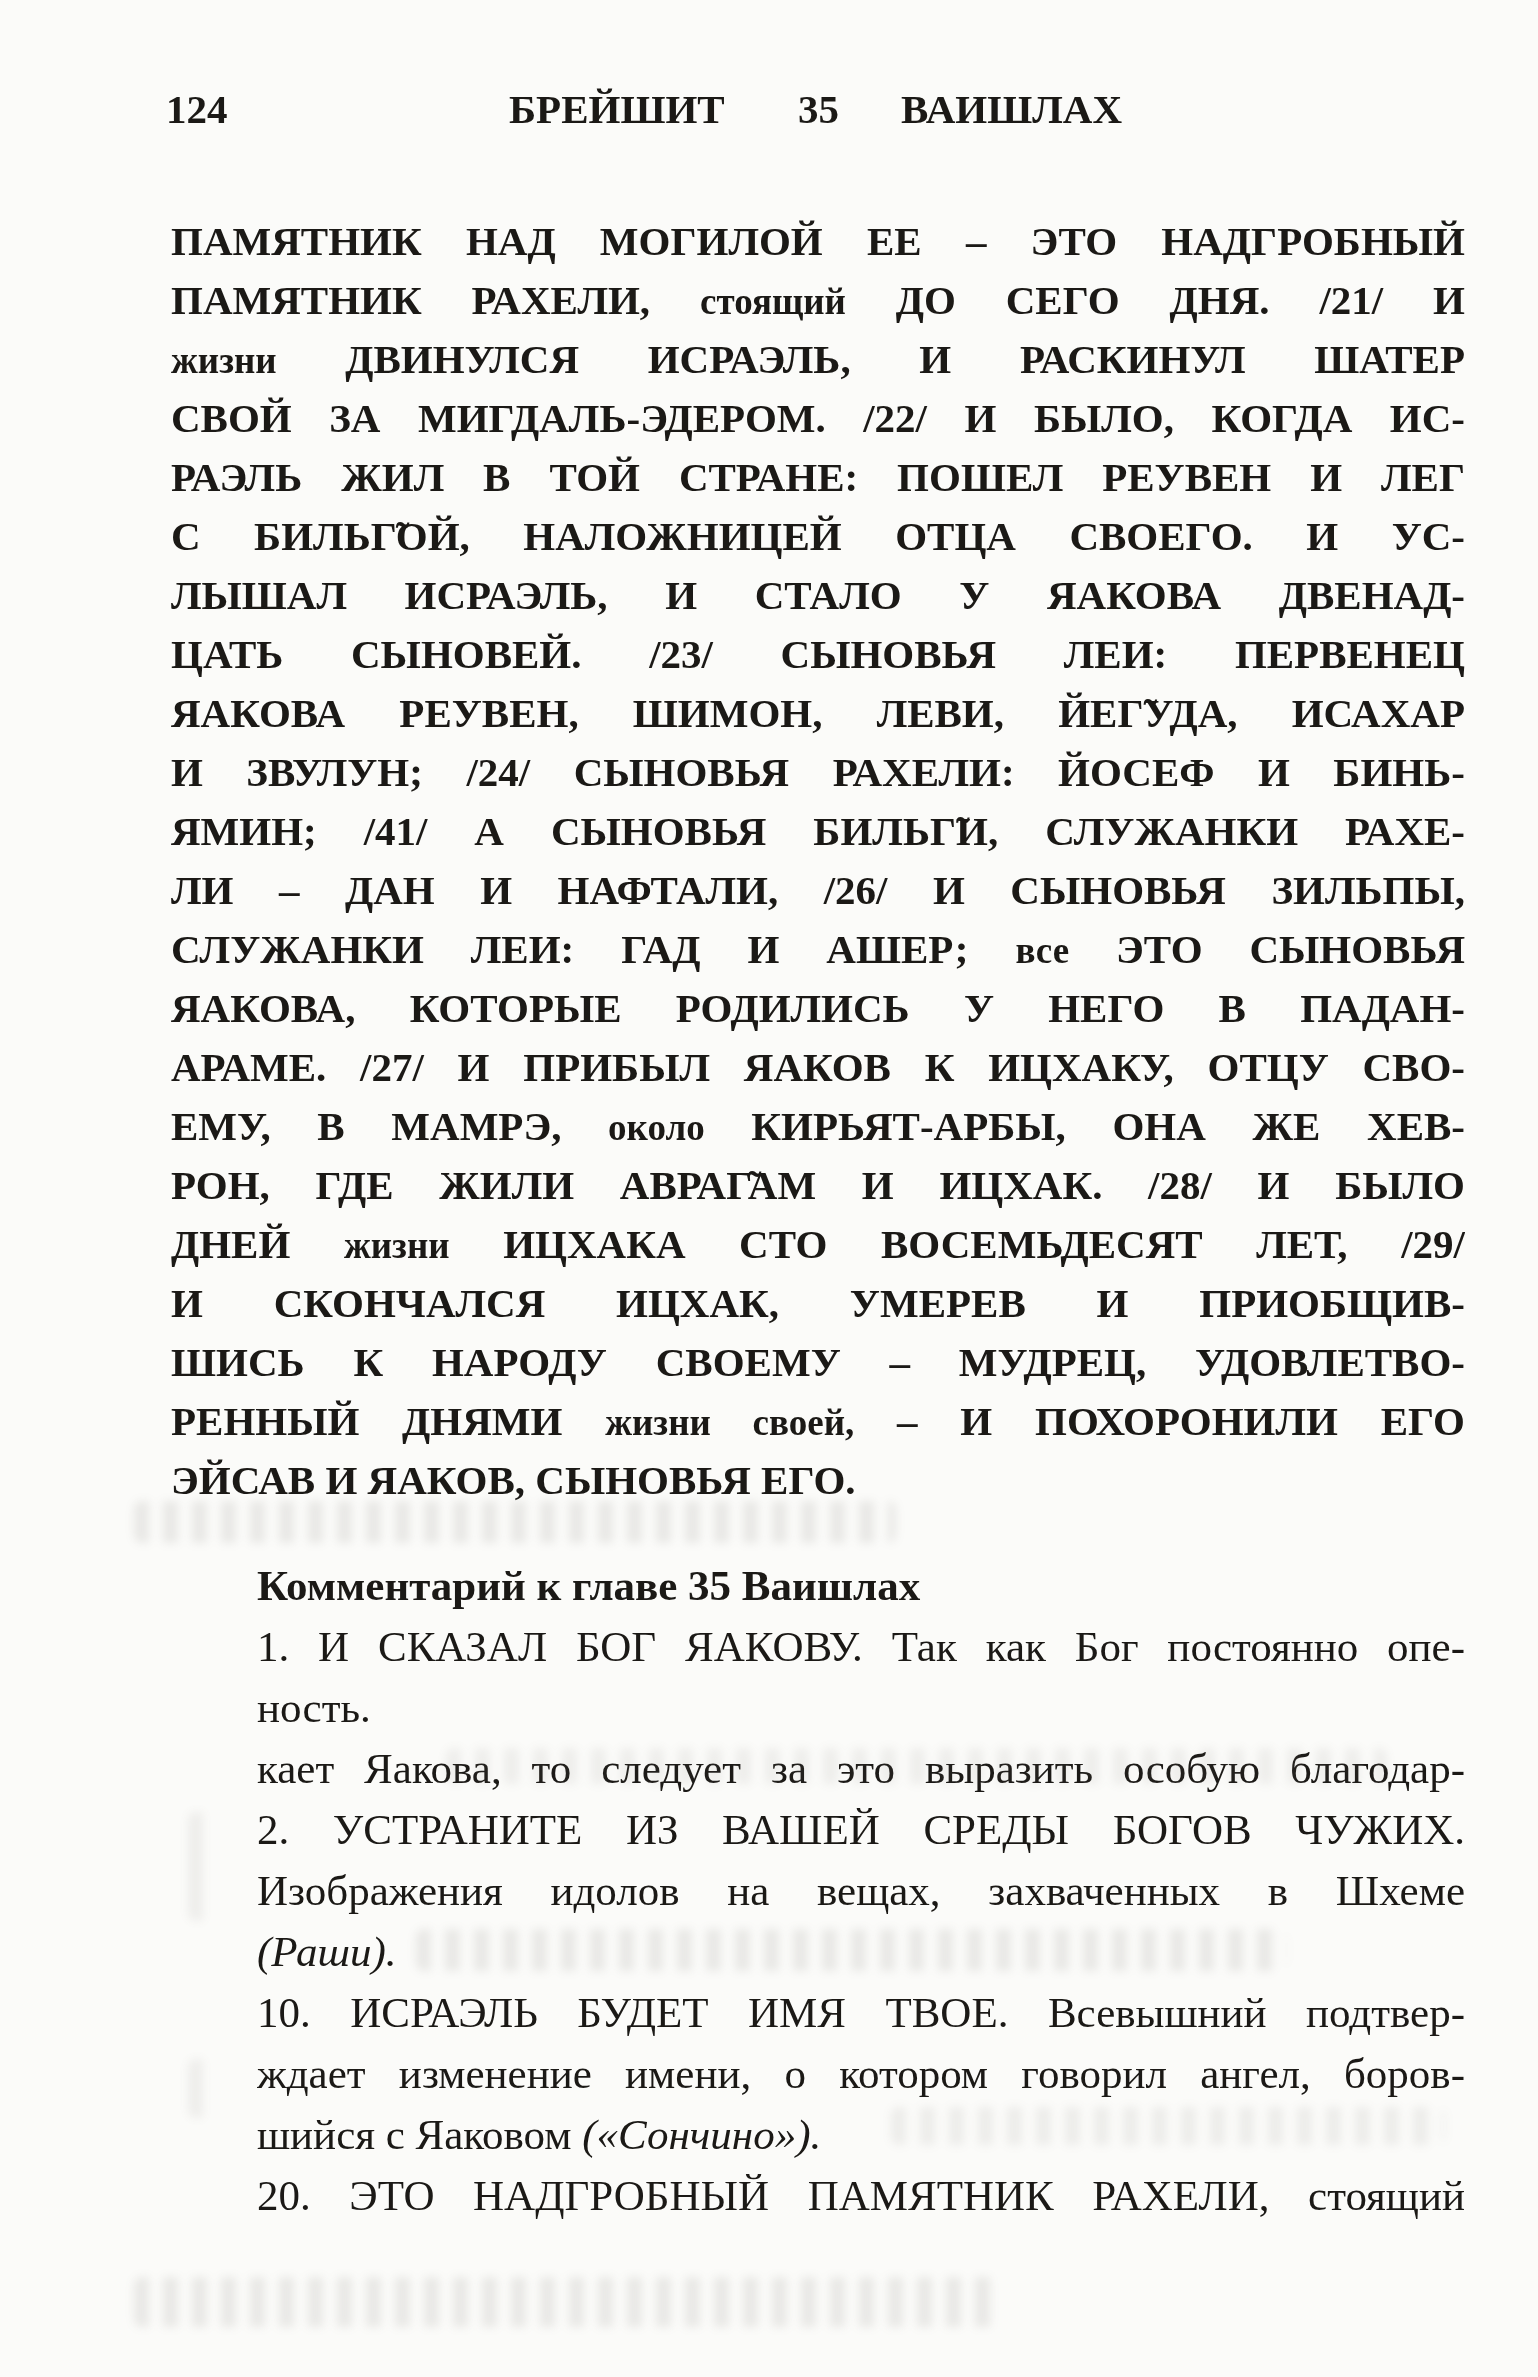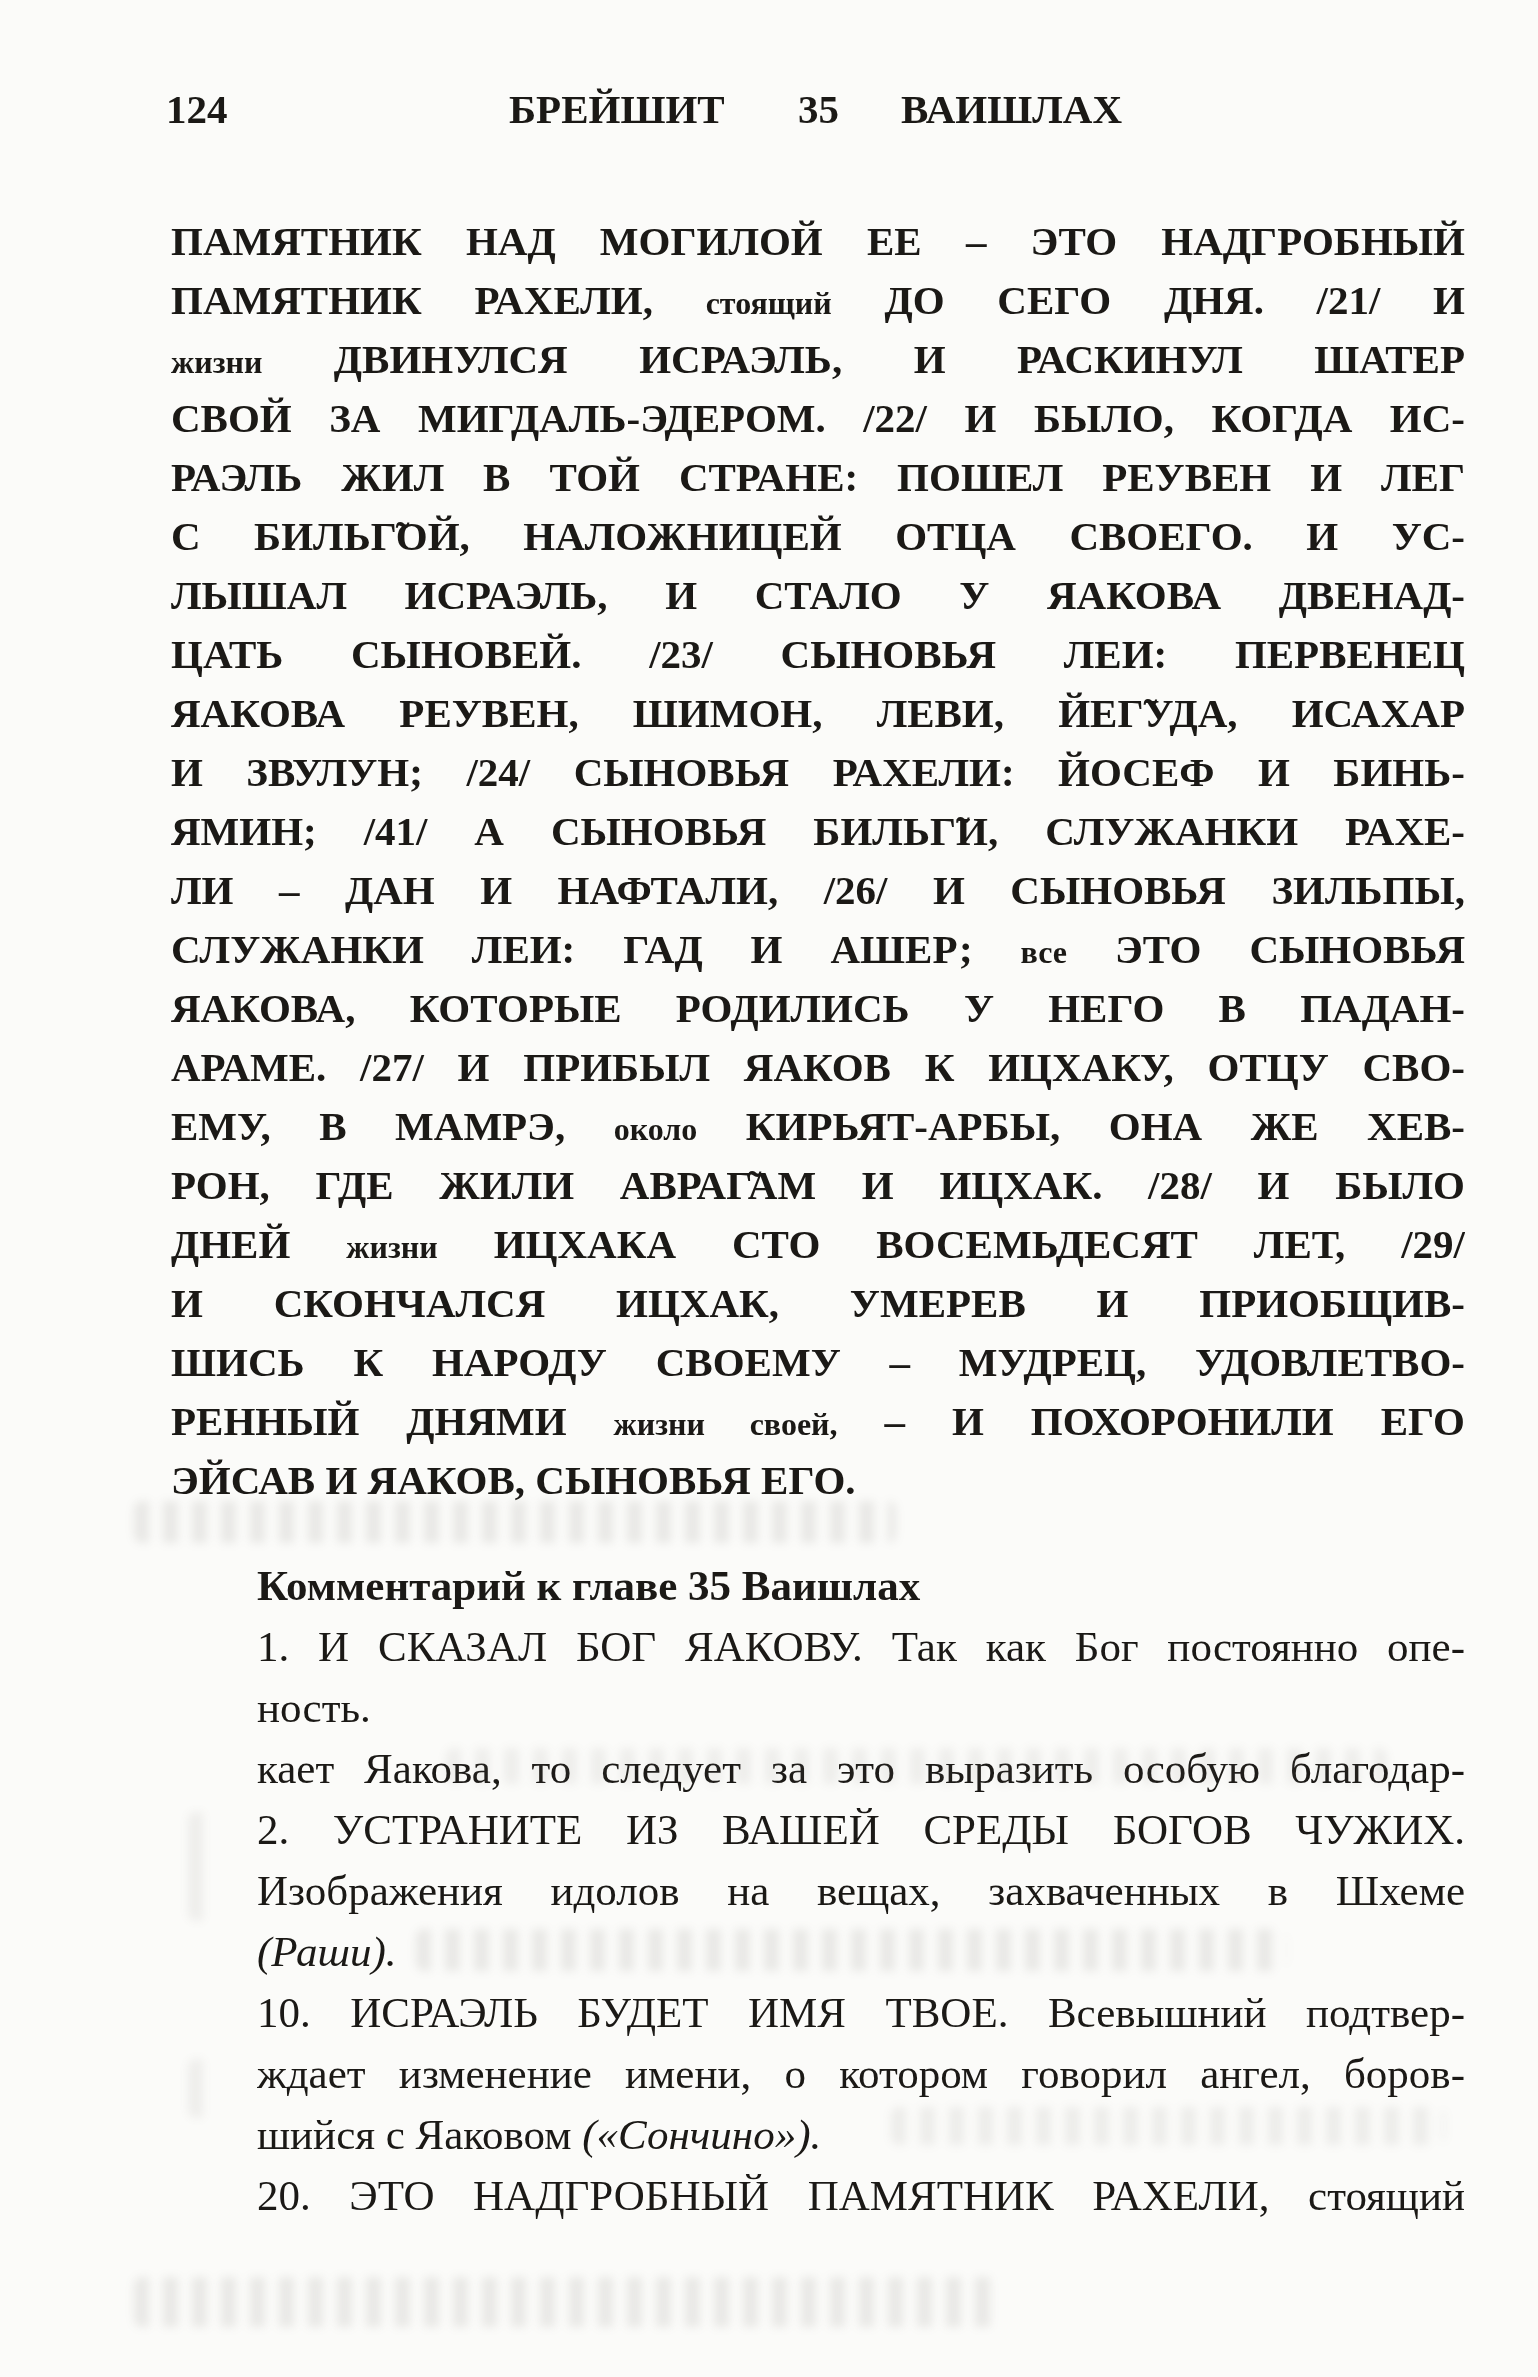--- a/index.html
+++ b/index.html
@@ -26,21 +26,21 @@
   .h-portion{left:901px;}
 
   
   .torah{position:absolute;left:171px;top:187px;width:1294px;margin-top:25px;}
   .tl{
     height:59px;line-height:59px;overflow:hidden;
     font-size:41px;font-weight:bold;
     text-align:justify;text-align-last:justify;
   }
   .tl.al{text-align-last:left;}
-  .tl .sm{font-size:32px;}
+  .tl .sm{font-size:37px;}
 
   
   .comm{position:absolute;left:257px;top:1555px;width:1208px;}
   .cl{
     height:61px;line-height:61px;overflow:hidden;
     font-size:43px;font-weight:normal;
     text-align:justify;text-align-last:justify;
   }
   .cl.al{text-align-last:left;}
   .cl.h{font-weight:bold;text-align-last:left;}

